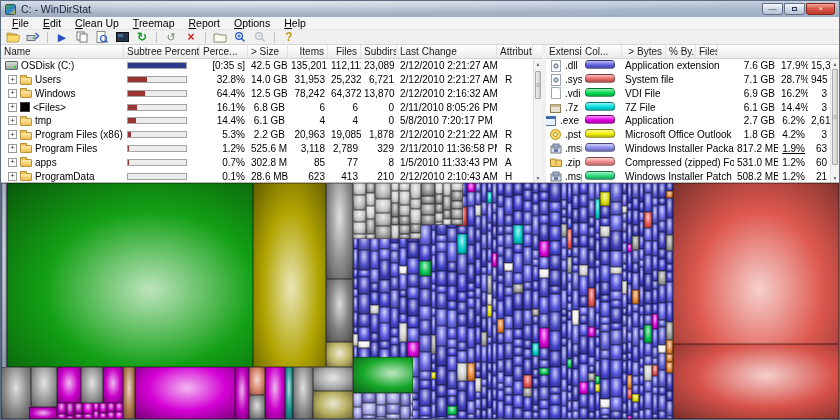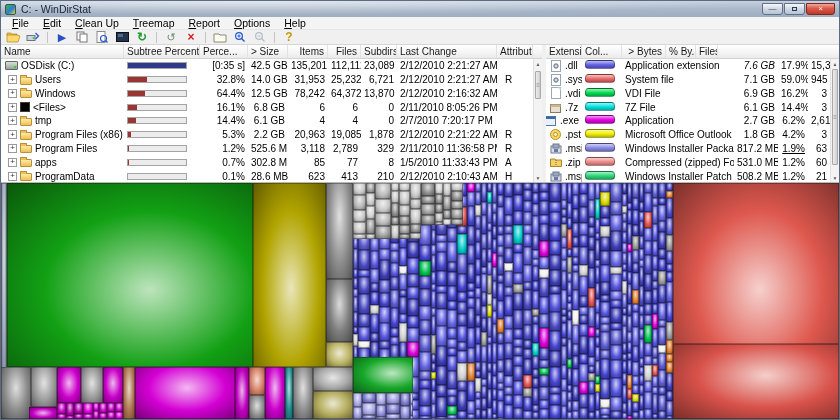--- a/index.html
+++ b/index.html
@@ -270,21 +270,21 @@
             <div class="cell" style="width: 76px;">
               <div class="bar-track" style="background: rgb(236, 236, 236); border-color: rgb(164, 164, 164);">
                 <div class="bar-fill" style="width: 14%; background: rgb(153, 54, 52);"></div>
               </div>
             </div>
             <div class="cell ar" style="width: 48px;">14.4%</div>
             <div class="cell ar" style="width: 40px;">6.1 GB</div>
             <div class="cell ar" style="width: 40px;">4</div>
             <div class="cell ar" style="width: 33px;">4</div>
             <div class="cell ar" style="width: 36px;">0</div>
-            <div class="cell" style="width: 100px;">2/7/2010 7:20:17 PM</div>
+            <div class="cell" style="width: 100px;">5/8/2010 7:20:17 PM</div>
             <div class="cell" style="width: 36px; padding-left: 8px;"></div>
           </div>
           <div class="row">
             <div class="cell namecell" style="width: 123px; padding-left: 7px;">
               <span class="expand-box">+</span>
               <span class="folder-ic"></span>
               <span>Program Files (x86)</span>
             </div>
             <div class="cell" style="width: 76px;">
               <div class="bar-track" style="background: rgb(236, 236, 236); border-color: rgb(164, 164, 164);">
@@ -379,39 +379,39 @@
                 <svg width="10" height="12">
                   <rect x="0.5" y="0.5" width="9" height="11" fill="#fff" stroke="#97a5b5"></rect>
                   <circle cx="5" cy="6" r="2.2" fill="#aeb9c8" stroke="#6a7a8e"></circle>
                   <circle cx="5" cy="6" r="0.8" fill="#fff"></circle>
                 </svg>
               </span>
               <span>.dll</span>
             </div>
             <div class="cell" style="width: 40px;"><span class="swatch" style="display: inline-block; background: linear-gradient(rgb(191, 191, 244) 0%, rgb(96, 96, 228) 55%, rgb(72, 72, 171) 100%);"></span></div>
             <div class="cell" style="width: 112px;">Application extension</div>
-            <div class="cell ar" style="width: 44px; font-style: italic;">7.6 GB</div>
+            <div class="cell ar" style="width: 44px;">7.6 GB</div>
             <div class="cell ar" style="width: 30px;">17.9%</div>
             <div class="cell ar" style="width: 22px;">15,352</div>
           </div>
           <div class="row">
             <div class="cell namecell" style="width: 36px;">
               <span class="ft-wrap">
                 <svg width="10" height="12">
                   <rect x="0.5" y="0.5" width="9" height="11" fill="#fff" stroke="#97a5b5"></rect>
                   <circle cx="5" cy="6" r="2.2" fill="#aeb9c8" stroke="#6a7a8e"></circle>
                   <circle cx="5" cy="6" r="0.8" fill="#fff"></circle>
                 </svg>
               </span>
               <span>.sys</span>
             </div>
             <div class="cell" style="width: 40px;"><span class="swatch" style="display: inline-block; background: linear-gradient(rgb(246, 195, 195) 0%, rgb(232, 104, 104) 55%, rgb(174, 78, 78) 100%);"></span></div>
             <div class="cell" style="width: 112px;">System file</div>
             <div class="cell ar" style="width: 44px;">7.1 GB</div>
-            <div class="cell ar" style="width: 30px;">59.0%</div>
+            <div class="cell ar" style="width: 30px;">28.7%</div>
             <div class="cell ar" style="width: 22px;">945</div>
           </div>
           <div class="row">
             <div class="cell namecell" style="width: 36px;">
               <span class="ft-wrap">
                 <svg width="10" height="12">
                   <rect x="0.5" y="0.5" width="9" height="11" fill="#fff" stroke="#a0a8b0"></rect>
                   <path d="M6.5 0.5h3v3z" fill="#dde4ea"></path>
                 </svg>
               </span>

